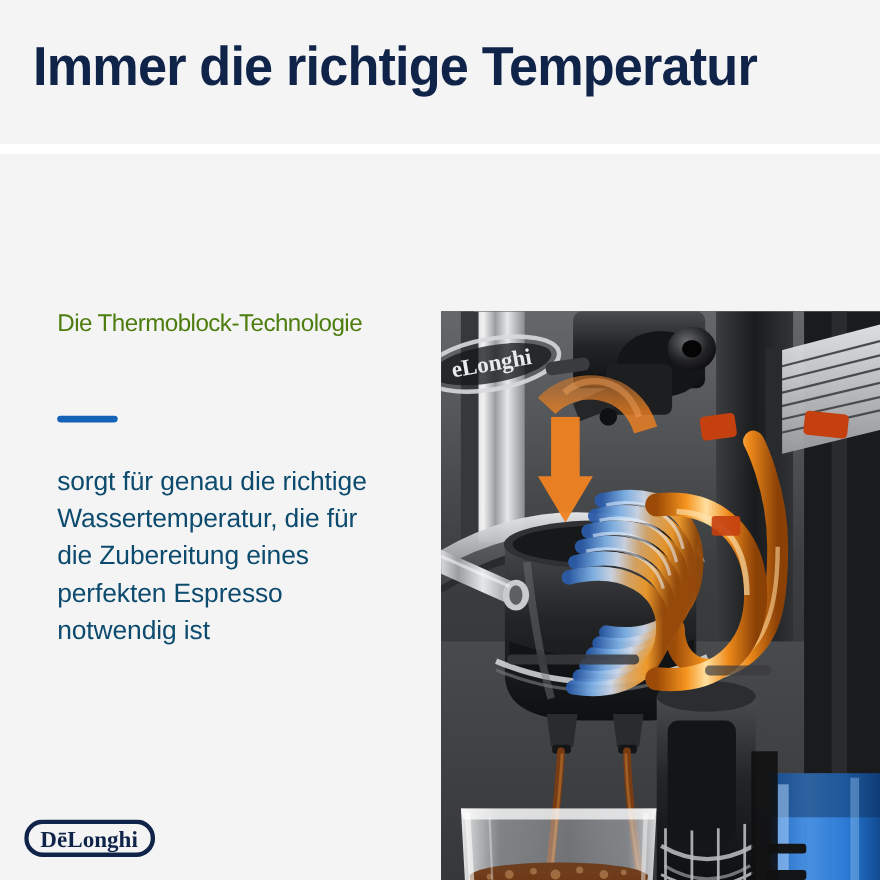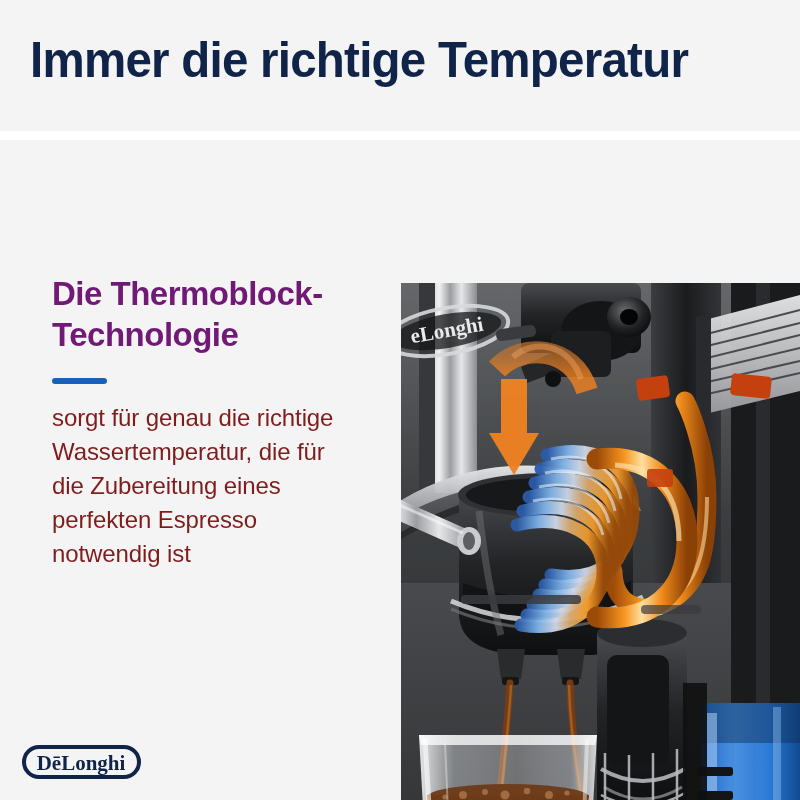--- a/index.html
+++ b/index.html
@@ -65,44 +65,44 @@
     position: absolute;
     left: 0; top: 0;
     width: 400px;
     height: 660px;
   }
   .subhead {
     position: absolute;
     left: 52px;
     top: 133px;
     width: 320px;
-    font-size: 33px;
+    font-size: 22px;
     line-height: 41px;
-    font-weight: 700;
+    font-weight: 400;
     letter-spacing: -0.5px;
-    color: #701a75;
+    color: #4d7c0f;
   }
   .accent-rule {
     position: absolute;
     left: 52px;
     top: 238px;
     width: 55px;
     height: 6px;
     border-radius: 3px;
     background: #1463b8;
   }
   .bodytext {
     position: absolute;
     left: 52px;
-    top: 261px;
+    top: 281px;
     width: 300px;
     font-size: 24px;
     line-height: 34px;
     font-weight: 400;
-    color: #7f1d1d;
+    color: #0c4a6e;
     letter-spacing: -0.1px;
   }
 
   
   .logo {
     position: absolute;
     left: 22px;
     top: 745px;
     width: 119px;
     height: 34px;

